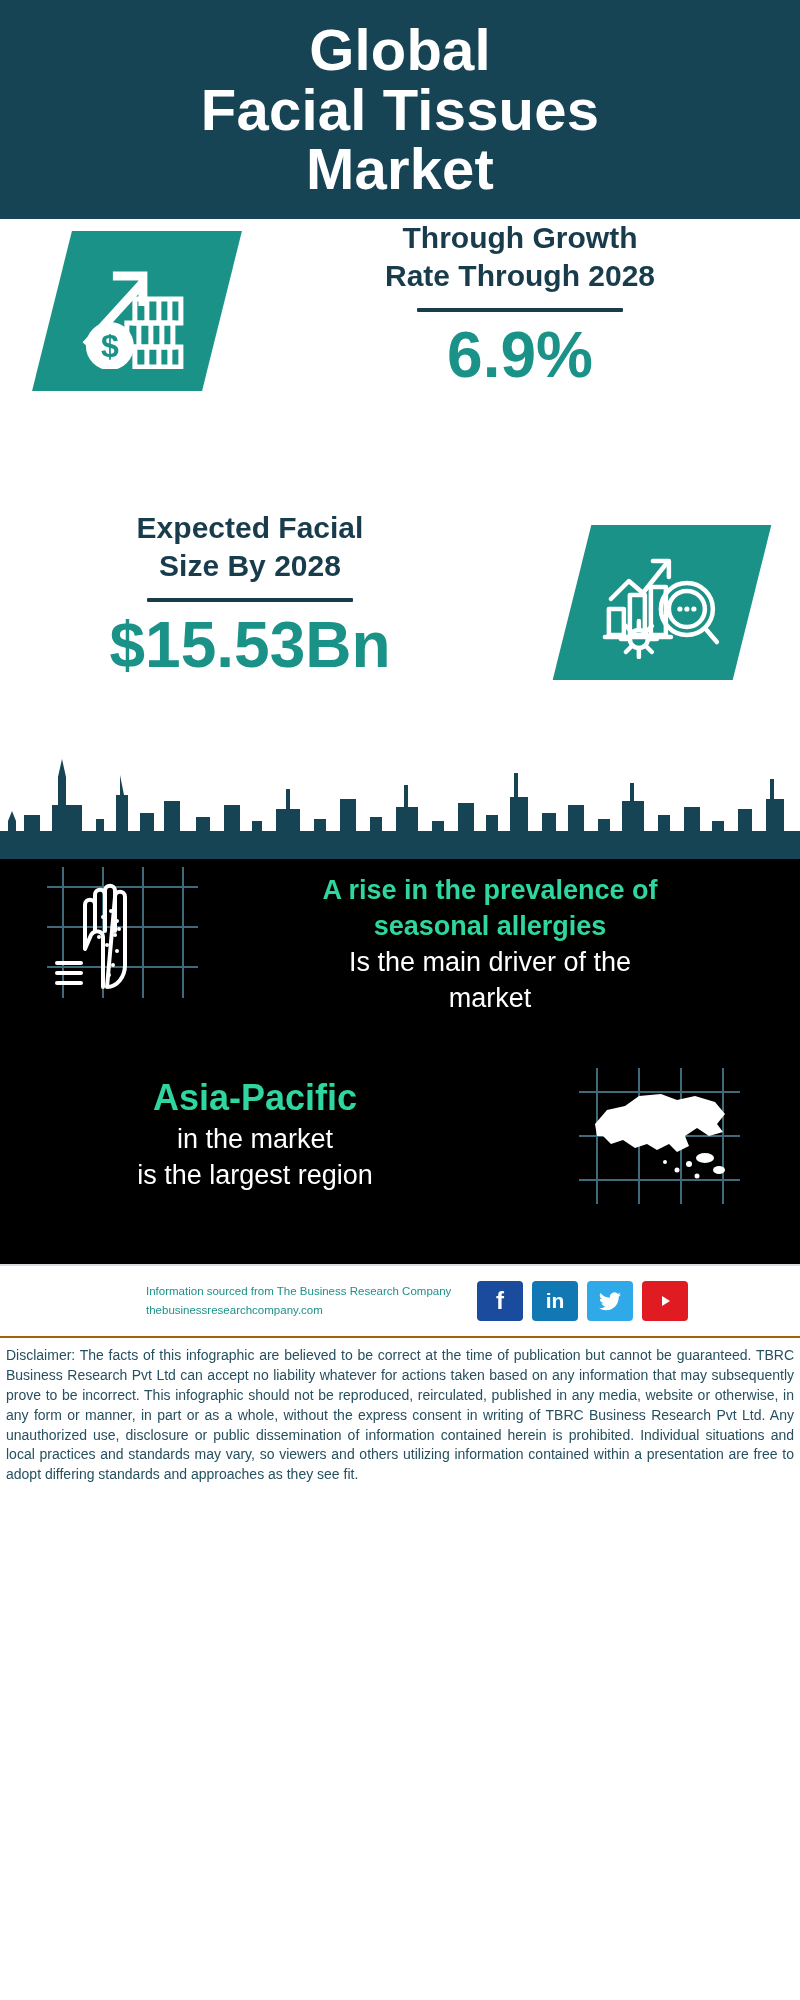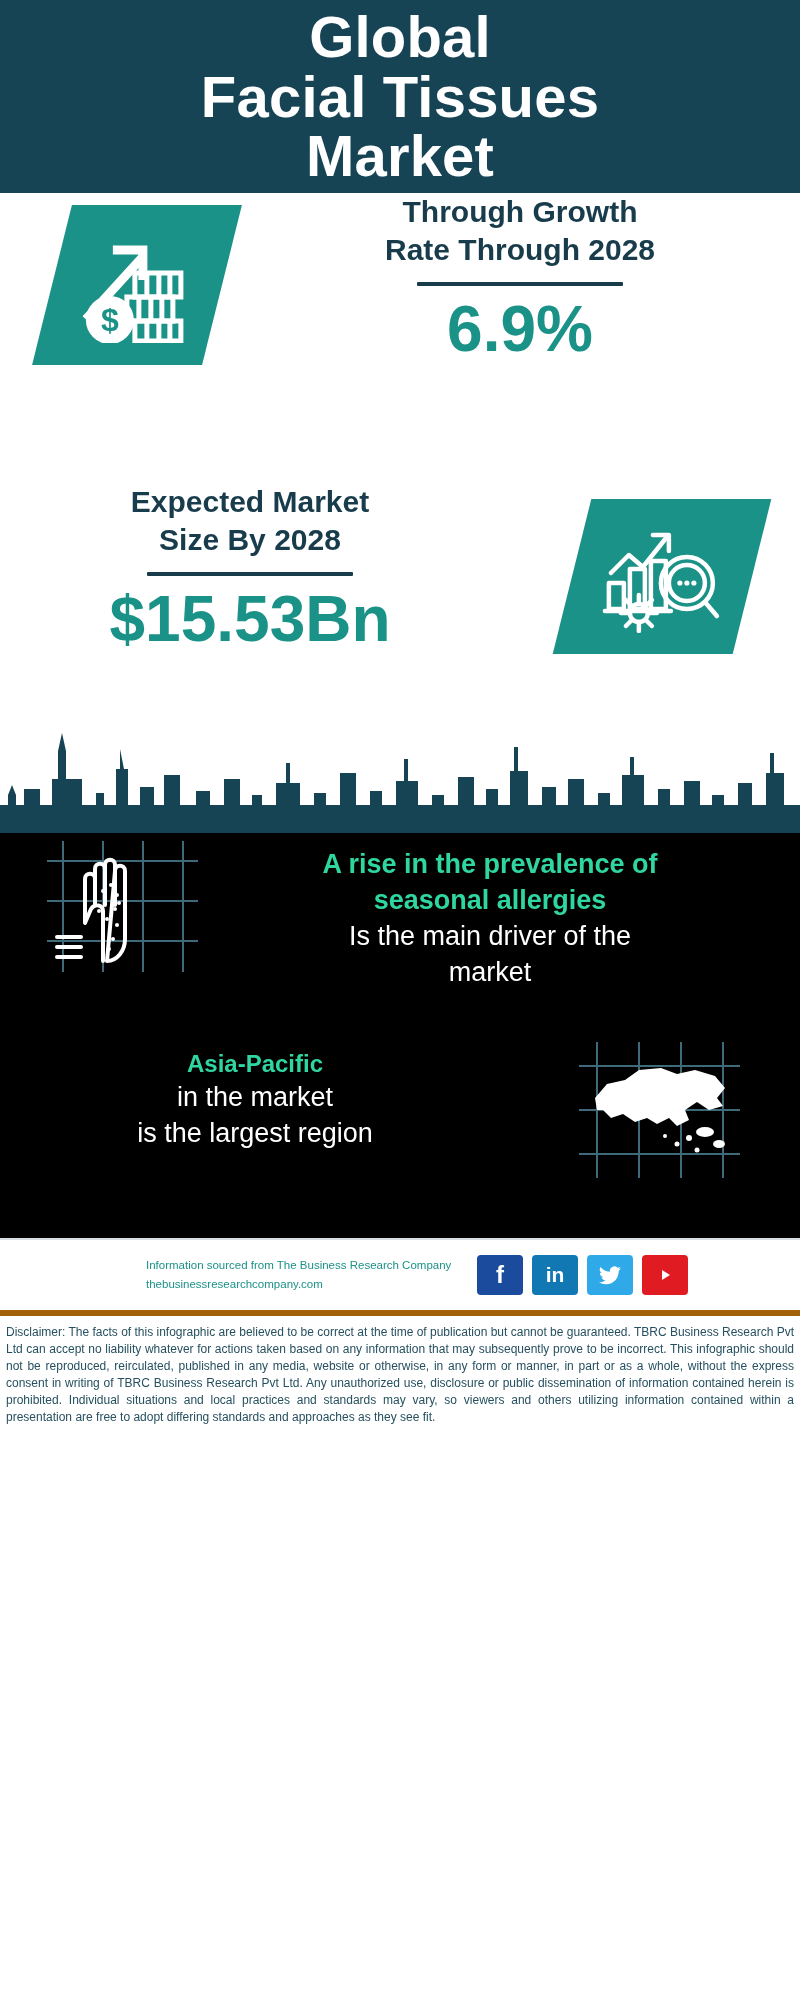--- a/index.html
+++ b/index.html
@@ -6,21 +6,21 @@
   html,body{
     width:800px; height:2000px;
     background:#ffffff;
     font-family:"Liberation Sans", sans-serif;
     overflow:hidden;
   }
   .page{ position:relative; width:800px; height:2000px; background:#fff; }
 
   
   .header{
-    height:193px; background:#174455;
+    height:219px; background:#174455;
     display:flex; align-items:center; justify-content:center;
     text-align:center;
   }
   .header-title{
     color:#ffffff; font-size:58px; font-weight:bold;
     line-height:1.03; letter-spacing:.2px;
   }
   .header-title .ln{ display:block; white-space:nowrap; }
 
   
@@ -89,22 +89,22 @@
     display:flex; align-items:center; justify-content:center;
     color:#fff; font-weight:bold; font-size:24px;
   }
   .fb{ background:#1b4b9c; }
   .li{ background:#1278b4; }
   .tw{ background:#30a9e8; }
   .yt{ background:#e01b22; }
 
   .disclaimer{
     background:#ffffff; color:#26505f;
-    font-size:12px; line-height:1.42; padding:8px 6px 6px 6px;
-    border-top:6px solid #a16207;
+    font-size:14px; line-height:1.42; padding:8px 6px 6px 6px;
+    border-top:2px solid #a16207;
     text-align:justify;
   }
 </style>
 </head>
 <body>
 
 <div class="page">
 
   <div class="header">
     <div class="header-title">
@@ -152,21 +152,21 @@
         </div>
         <div class="rule"></div>
         <div class="bigval">6.9%</div>
       </div>
     </div>
 
     <div class="sec2">
 
       <div class="txtblock">
         <div class="head-line">
-          <div>Expected Market</div>
+          <div>Expected Facial</div>
           <div>Size By 2028</div>
         </div>
         <div class="rule"></div>
         <div class="bigval">$15.53Bn</div>
       </div>
 
       <div class="para">
         <div class="inner">
           <svg width="122" height="112" viewBox="0 0 122 112">
             <g fill="none" stroke="#ffffff" stroke-width="4.5" stroke-linecap="round" stroke-linejoin="round">
@@ -242,21 +242,21 @@
             <circle cx="74" cy="64" r="2"></circle>
               <circle cx="54" cy="72" r="2"></circle>
           </g>
         </svg>
       </div>
       <div class="dtext"><span class="dark-accent">A rise in the prevalence of</span><br><span class="dark-accent">seasonal allergies</span><br><span class="dark-normal">Is the main driver of the</span><br><span class="dark-normal">market</span></div>
     </div>
 
     <div class="dsec dsec2">
       <div class="dtext">
-        <div class="dark-accent" style="font-size:24px">Asia-Pacific</div>
+        <div class="dark-accent" style="font-size:36px">Asia-Pacific</div>
         <div class="dark-normal">in the market</div>
         <div class="dark-normal">is the largest region</div>
       </div>
       <div class="ill">
         <svg width="165" height="140" viewBox="0 0 165 140">
           <g stroke="#3e6a79" stroke-width="2" fill="none">
             <line x1="20" y1="2" x2="20" y2="138"></line>
             <line x1="62" y1="2" x2="62" y2="138"></line>
             <line x1="104" y1="2" x2="104" y2="138"></line>
             <line x1="146" y1="2" x2="146" y2="138"></line>

